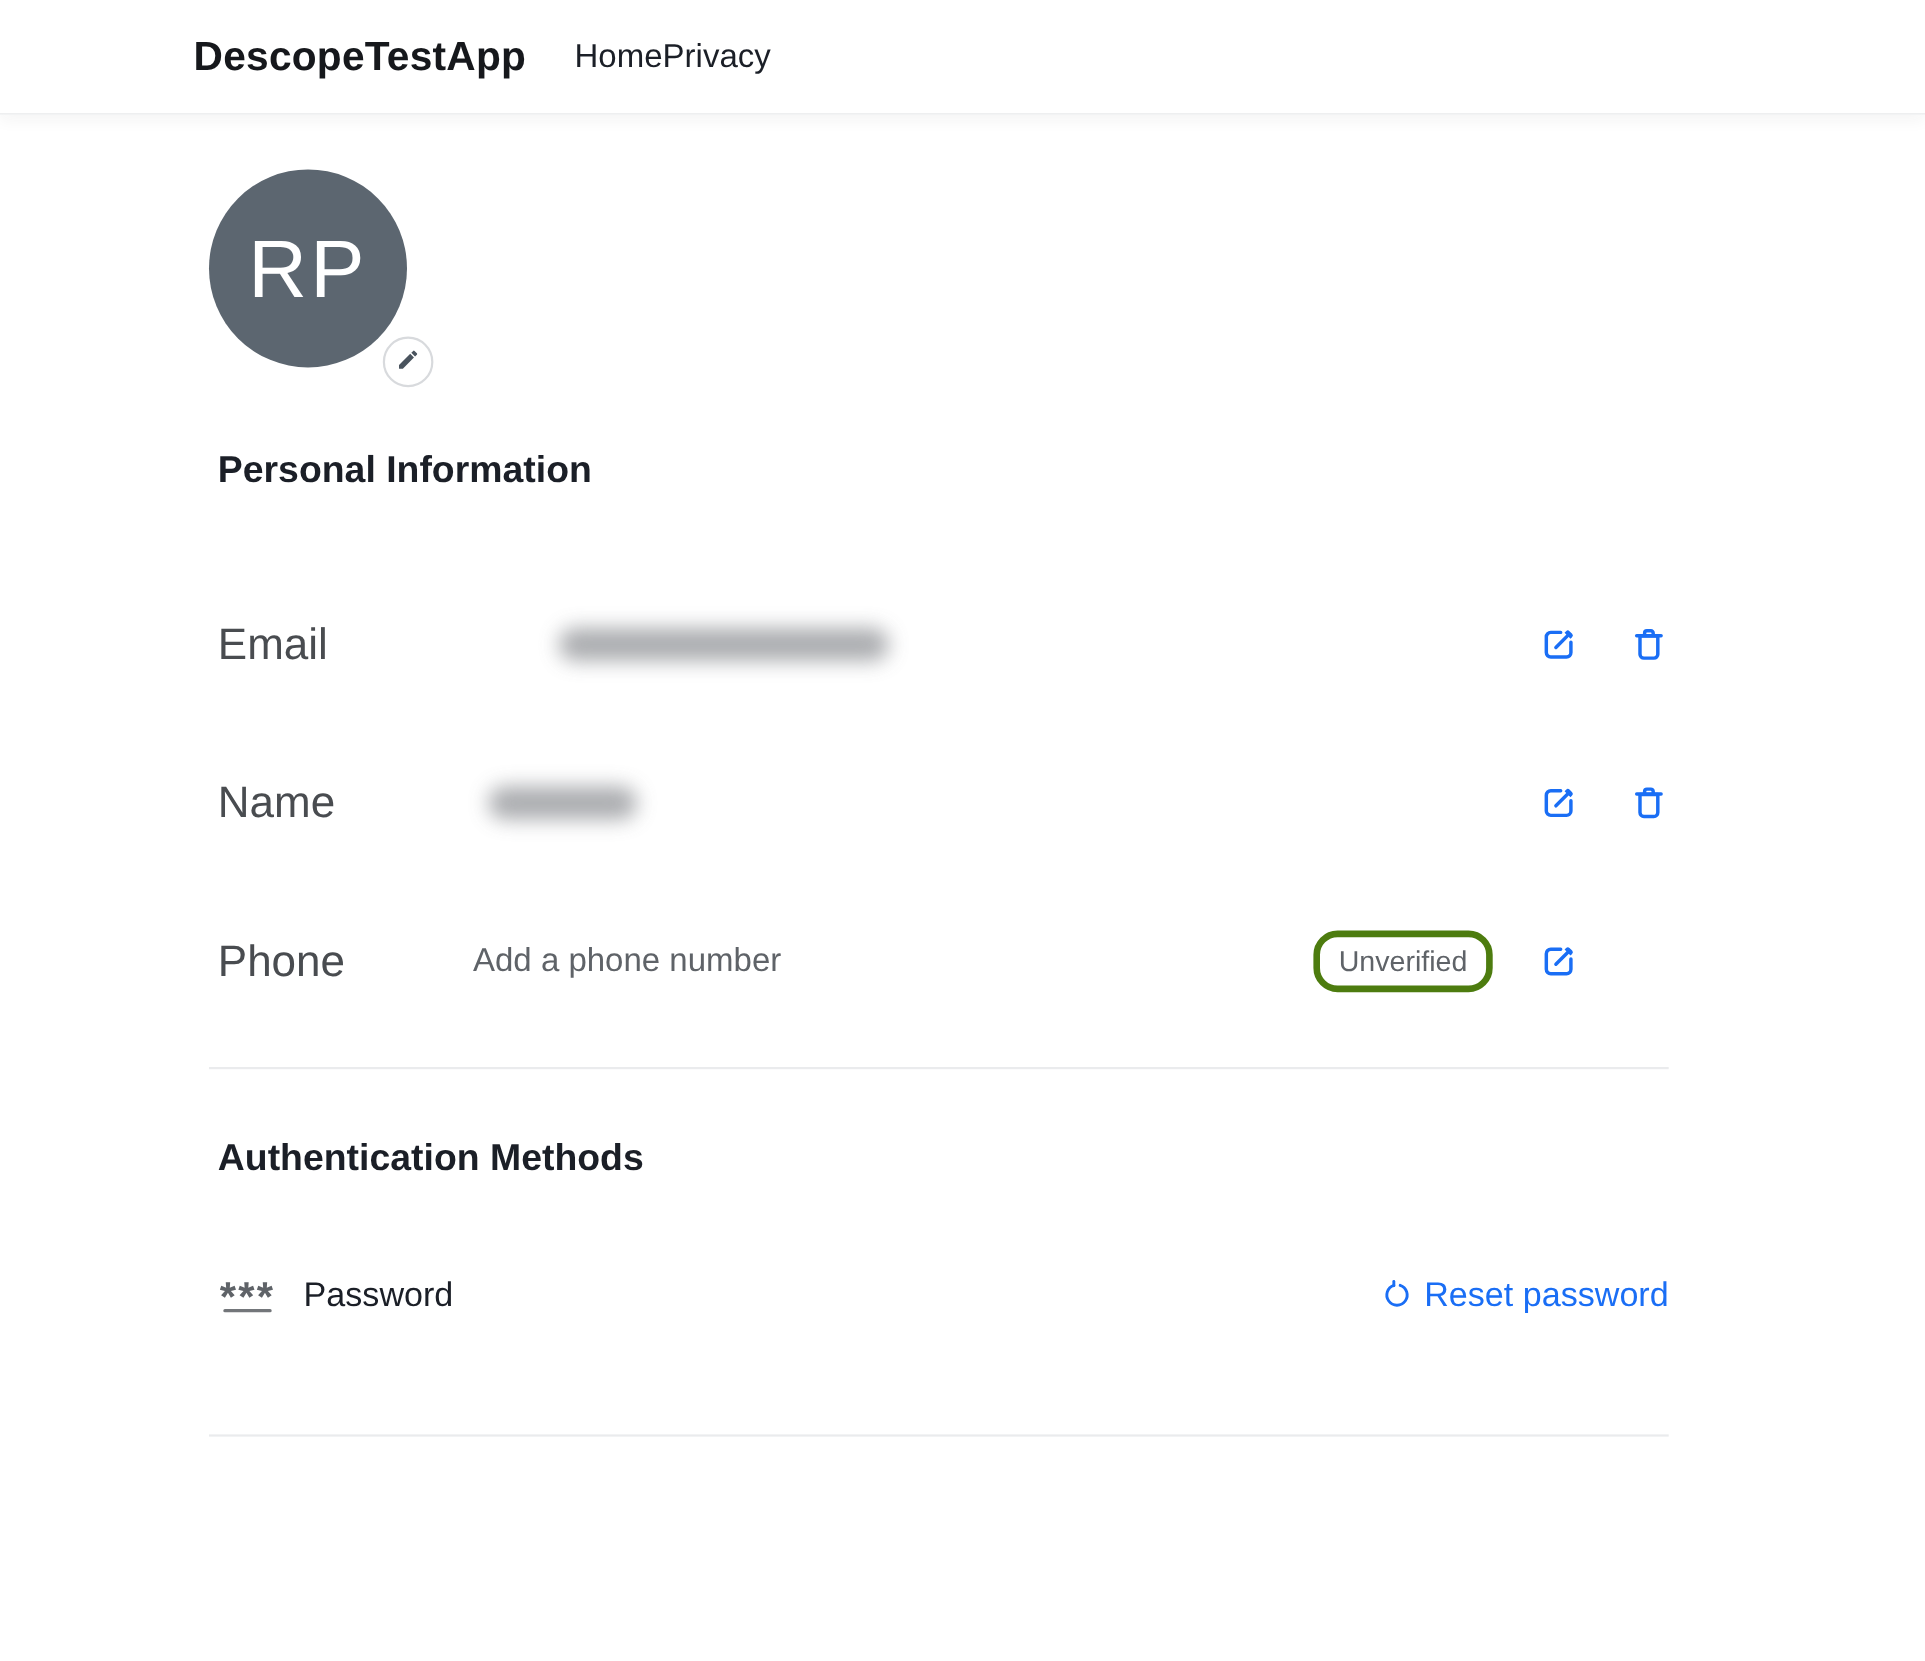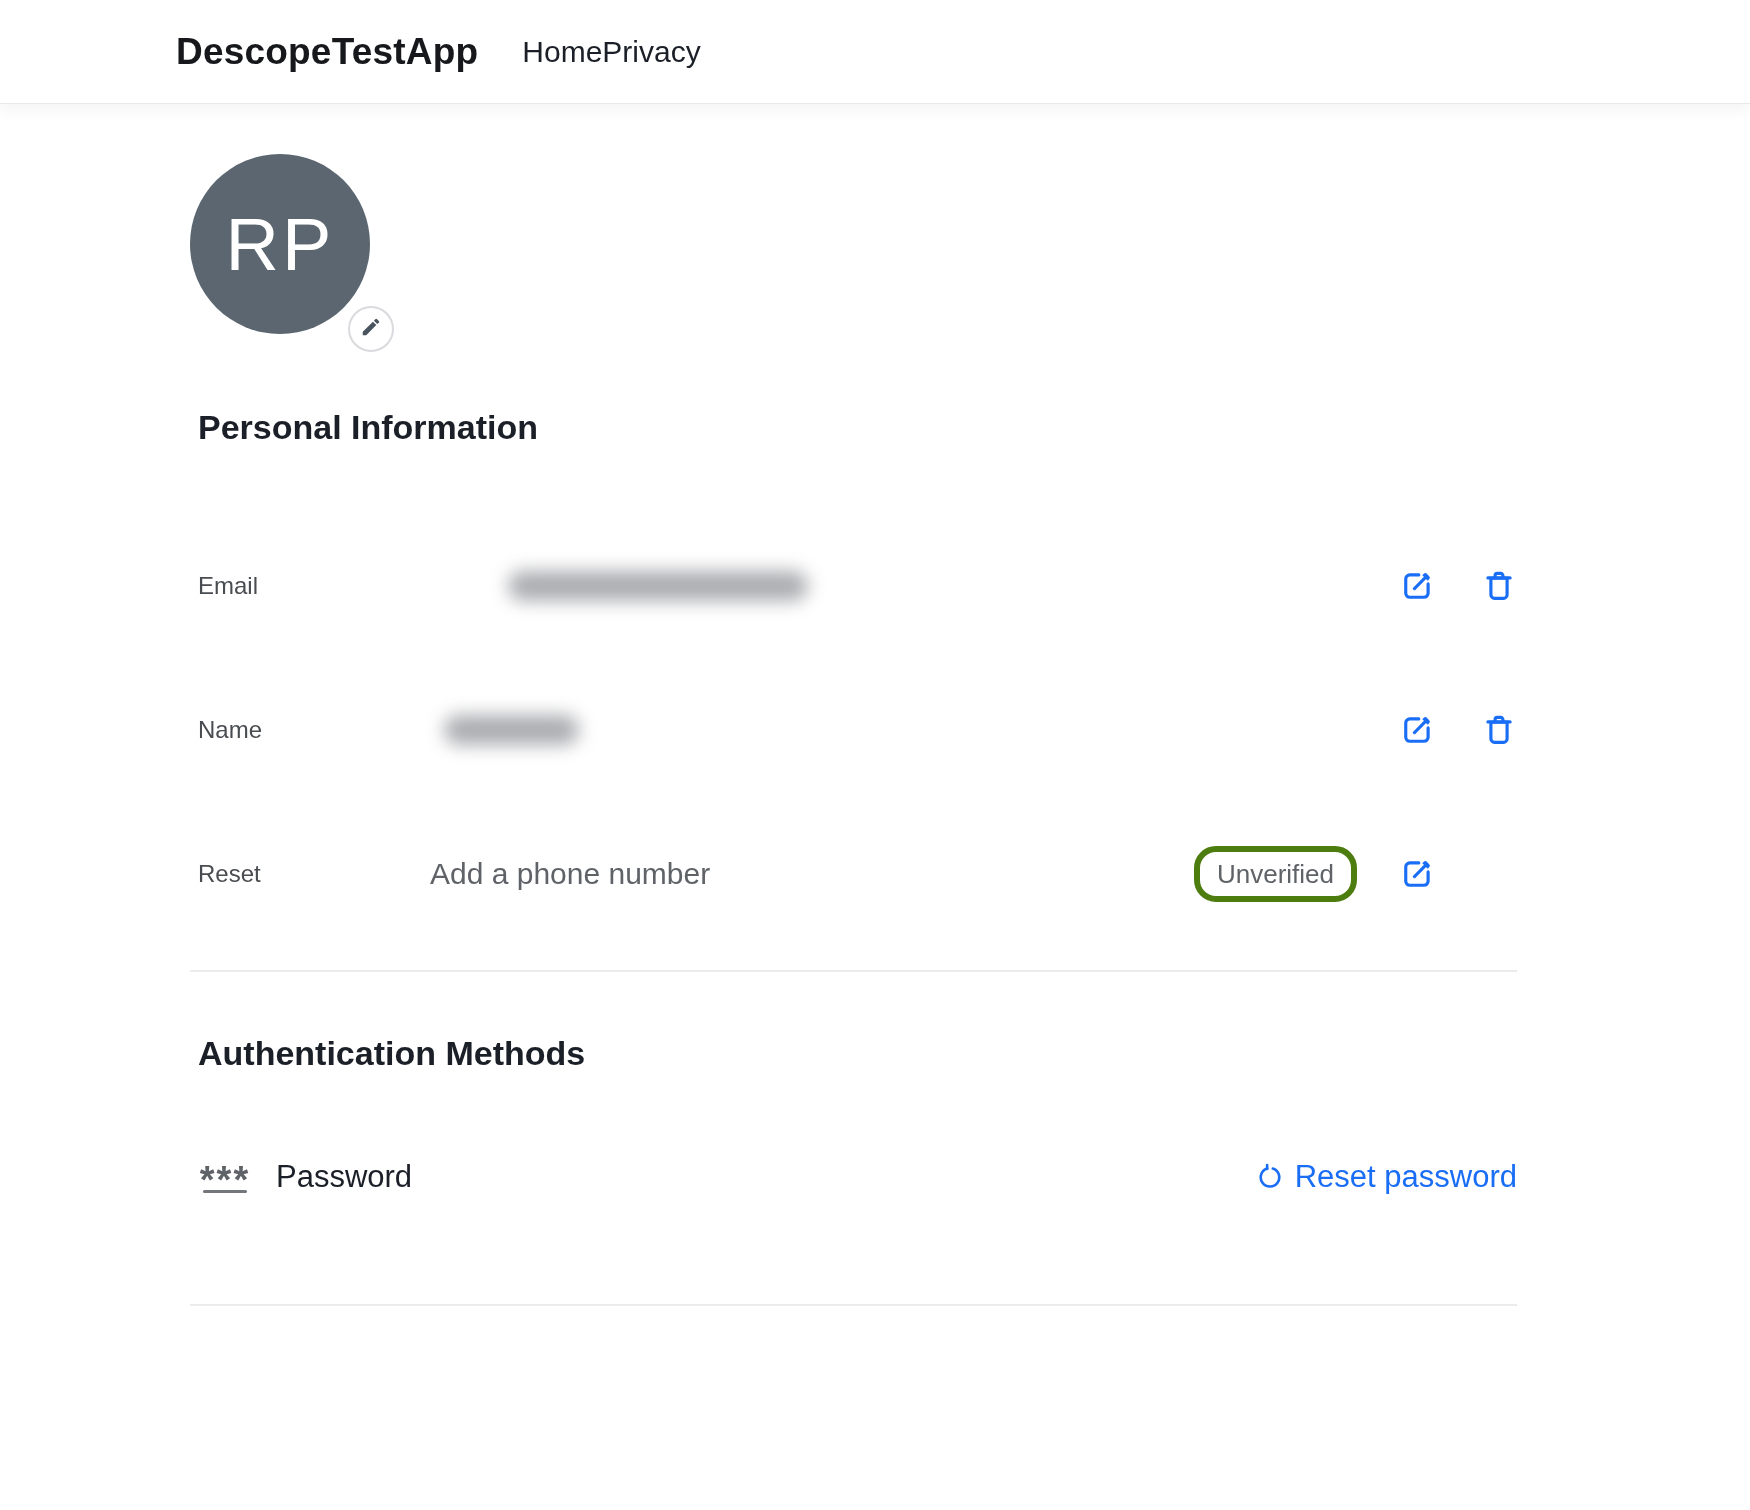--- a/index.html
+++ b/index.html
@@ -29,21 +29,21 @@
   }
   .avatar-edit {
     position:absolute; right:-24px; bottom:-18px; width:46px; height:46px;
     border-radius:50%; background:#fff; border:2px solid #d8dadd;
     display:flex; align-items:center; justify-content:center; cursor:pointer;
   }
   .section-title { font-size:34px; font-weight:600; color:#1b1f27; margin:72px 0 0 8px; line-height:42px; }
   .section-title.auth { margin-top:60px; }
   .info-rows { margin-top:66px; }
   .info-row { height:144px; display:flex; align-items:center; }
-  .info-label { width:240px; font-size:24px; color:#494c50; padding-left:8px; flex:none; }
+  .info-label { width:240px; font-size:40px; color:#494c50; padding-left:8px; flex:none; }
   .info-value { flex:1; font-size:30px; color:#5f6368; display:flex; align-items:center; }
   .blur-blob { height:30px; border-radius:15px; background:#96989c; filter:blur(9px); opacity:.8; }
   .blob-email { width:300px; margin-left:78px; }
   .blob-name  { width:135px; margin-left:14px; }
   .row-actions { display:flex; align-items:center; gap:46px; flex:none; }
   .icon-btn { width:36px; height:36px; color:var(--accent); cursor:pointer; background:none; border:none; padding:0; }
   .icon-btn svg { width:36px; height:36px; display:block; }
   .icon-spacer { width:36px; height:36px; visibility:hidden; }
   .badge {
     font-size:26px; color:#5f6368; border:6px solid #4d7c0f; border-radius:22px;
@@ -145,21 +145,21 @@
               <path d="M4.6 6.6h14.8"></path>
               <path d="M9.4 6.2V5a1.4 1.4 0 0 1 1.4-1.4h2.4A1.4 1.4 0 0 1 14.6 5v1.2"></path>
               <path d="M6.6 6.8h10.8v11a2.4 2.4 0 0 1-2.4 2.4H9a2.4 2.4 0 0 1-2.4-2.4v-11z"></path>
             </svg>
           </span>
         </button>
       </div>
     </div>
 
     <div class="info-row">
-      <div class="info-label">Reset</div>
+      <div class="info-label">Phone</div>
       <div class="info-value">Add a phone number</div>
       <span class="badge">Unverified</span>
       <div class="row-actions">
         <button class="icon-btn" title="">
           <span>
             <svg viewBox="0 0 24 24">
               <path fill="none" stroke="currentColor" stroke-width="2.1" stroke-linecap="round" d="M13.2 4.6H7.2a2.7 2.7 0 0 0-2.7 2.7v9.5a2.7 2.7 0 0 0 2.7 2.7h9.5a2.7 2.7 0 0 0 2.7-2.7v-6.2"></path>
               <path fill="none" stroke="currentColor" stroke-width="2.1" stroke-linecap="round" d="M10.3 13.7 18.2 5.8"></path>
               <path fill="currentColor" d="M16.5 3.9a1.45 1.45 0 0 1 2.05-.05l1.6 1.6a1.45 1.45 0 0 1-.05 2.05l-.95.95-3.6-3.6z"></path>
             </svg>

